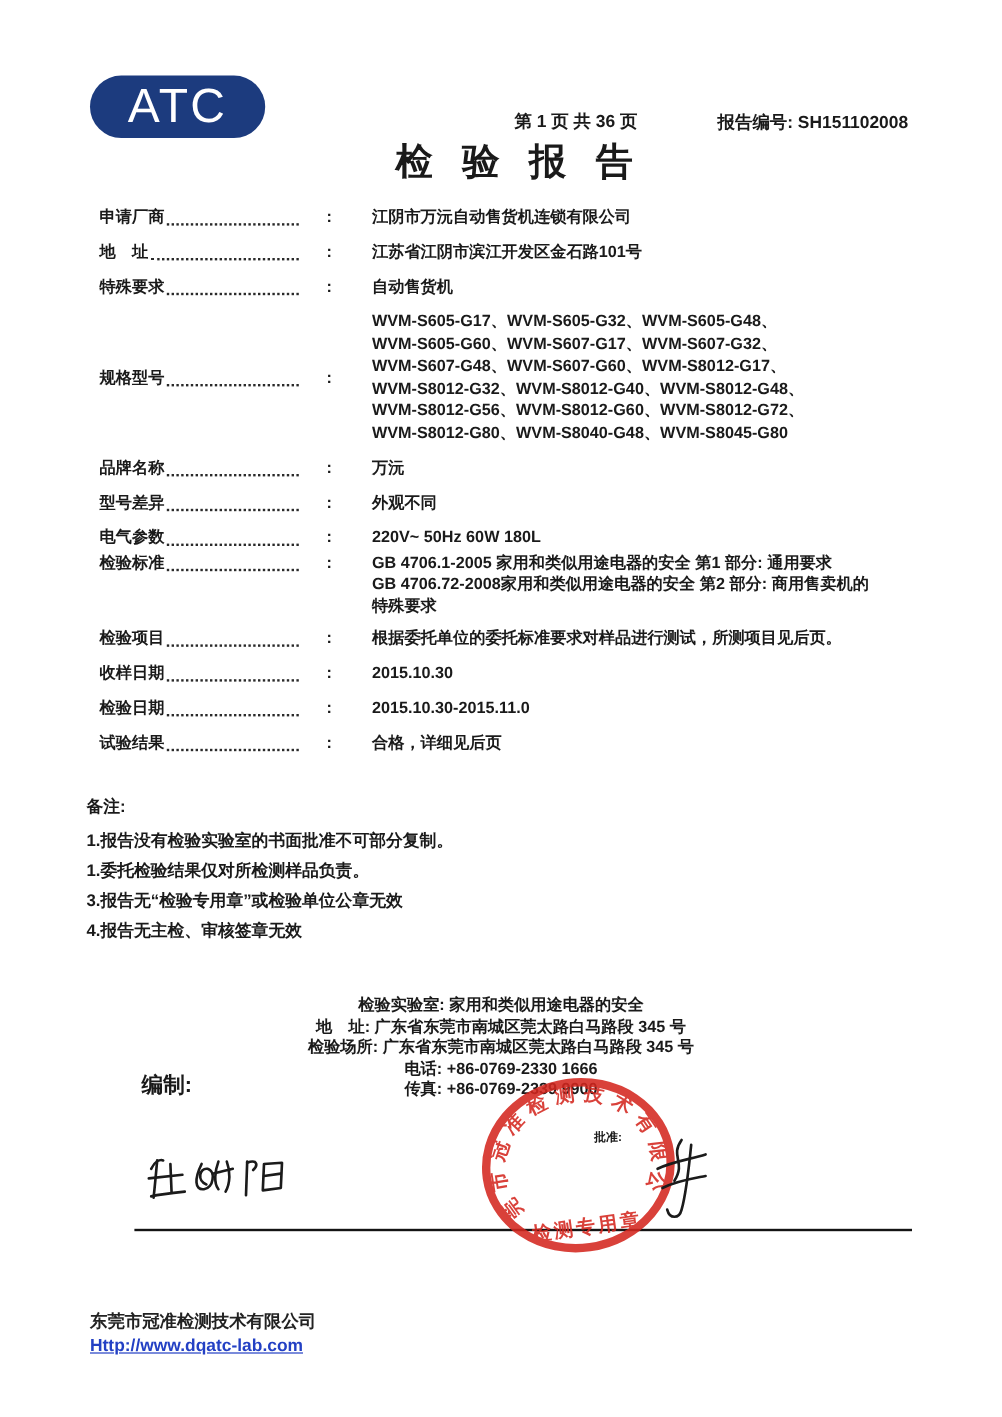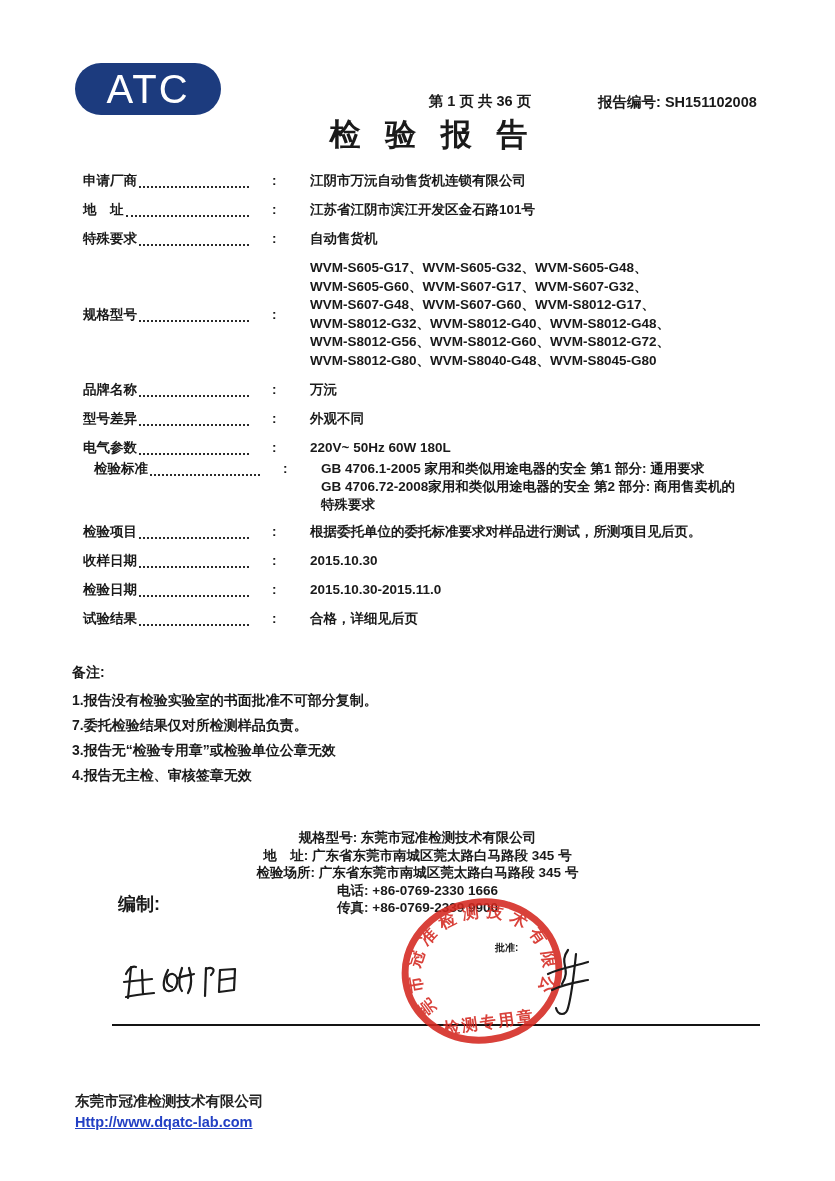--- a/index.html
+++ b/index.html
@@ -16,21 +16,21 @@
     letter-spacing:2px;
   }
   .page-info { position:absolute; left:340px; top:92px; width:280px; text-align:center; font-size:14.5px; font-weight:700; }
   .report-no { position:absolute; left:598px; top:93px; font-size:14.5px; font-weight:600; white-space:nowrap; }
   .title { position:absolute; left:30px; top:114px; width:805px; text-align:center; font-size:31px; font-weight:700; letter-spacing:8px; }
 
   
   .fields { position:absolute; left:83px; top:172px; width:692px; font-size:13.5px; font-weight:600; }
   .row { display:flex; align-items:flex-start; line-height:18px; margin-bottom:11px; }
   .row.vcenter { align-items:center; }
-  .row.tight { margin-top:-8px; margin-bottom:9px;margin-left:11px; }
+  .row.tight { margin-top:-8px; margin-bottom:9px; }
   .row.models .fvalue div { line-height:18.5px; }
   .flabel { width:166px; flex:none; display:flex; font-weight:700; white-space:nowrap; }
   .dots { flex:1; height:14px; border-bottom:2px dotted #2a2a2a; margin-left:2px; align-self:flex-start; }
   .fcolon { width:61px; flex:none; padding-left:23px; font-weight:700; box-sizing:border-box; }
   .fvalue { flex:1; }
 
   
   .notes { position:absolute; left:72px; top:664px; font-size:14px; font-weight:600; }
   .nhead { font-weight:700; margin-bottom:10px; }
   .nitem { line-height:17px; margin-bottom:8px; }
@@ -210,27 +210,27 @@
       <div class="fvalue">
           <div>合格，详细见后页</div>
         </div>
     </div>
 
   </div>
 
   <div class="notes">
     <div class="nhead">备注:</div>
     <div class="nitem">1.报告没有检验实验室的书面批准不可部分复制。</div>
-    <div class="nitem">7.委托检验结果仅对所检测样品负责。</div>
+    <div class="nitem">1.委托检验结果仅对所检测样品负责。</div>
     <div class="nitem">3.报告无“检验专用章”或检验单位公章无效</div>
     <div class="nitem">4.报告无主检、审核签章无效</div>
   </div>
 
   <div class="lab">
-    <div>规格型号: 东莞市冠准检测技术有限公司</div>
+    <div>检验实验室: 家用和类似用途电器的安全</div>
     <div>地　址: 广东省东莞市南城区莞太路白马路段 345 号</div>
     <div>检验场所: 广东省东莞市南城区莞太路白马路段 345 号</div>
     <div>电话: +86-0769-2330 1666</div>
     <div>传真: +86-0769-2339 9900</div>
   </div>
 
   <div class="prep-label">编制:</div>
   <div class="appr-label">批准:</div>
 
   <svg class="sig1" width="130" height="50" viewBox="0 0 130 50">

